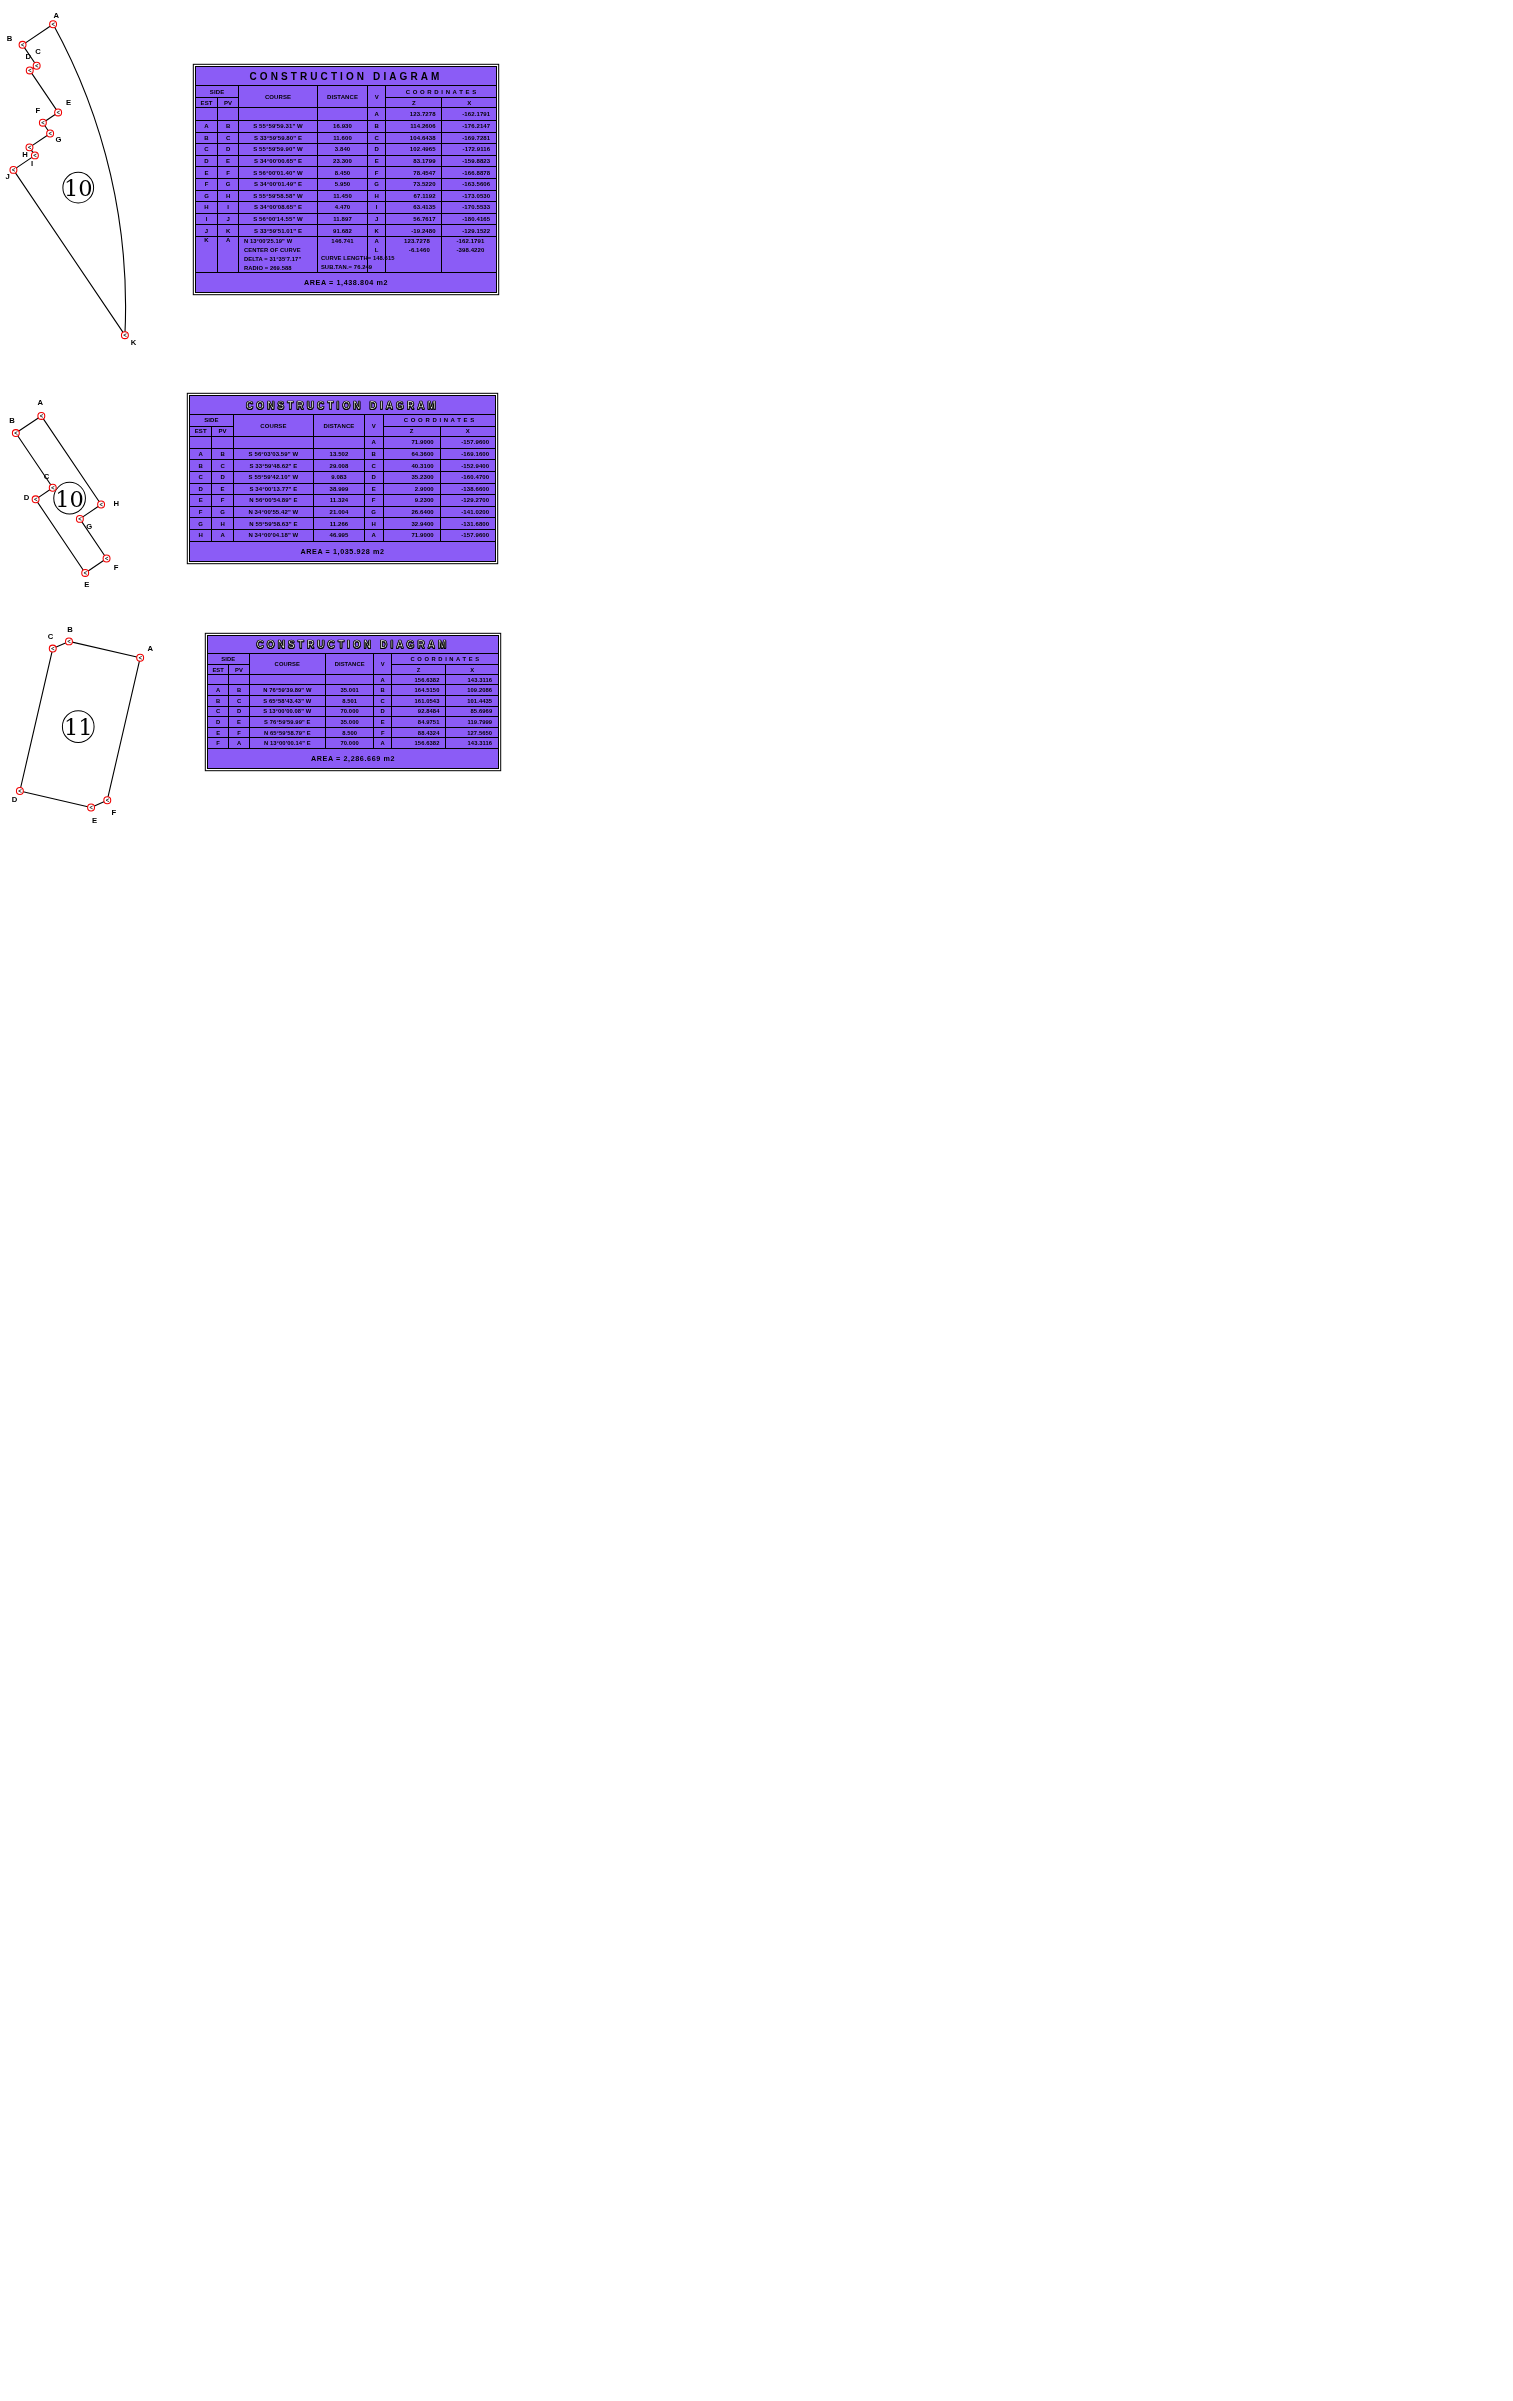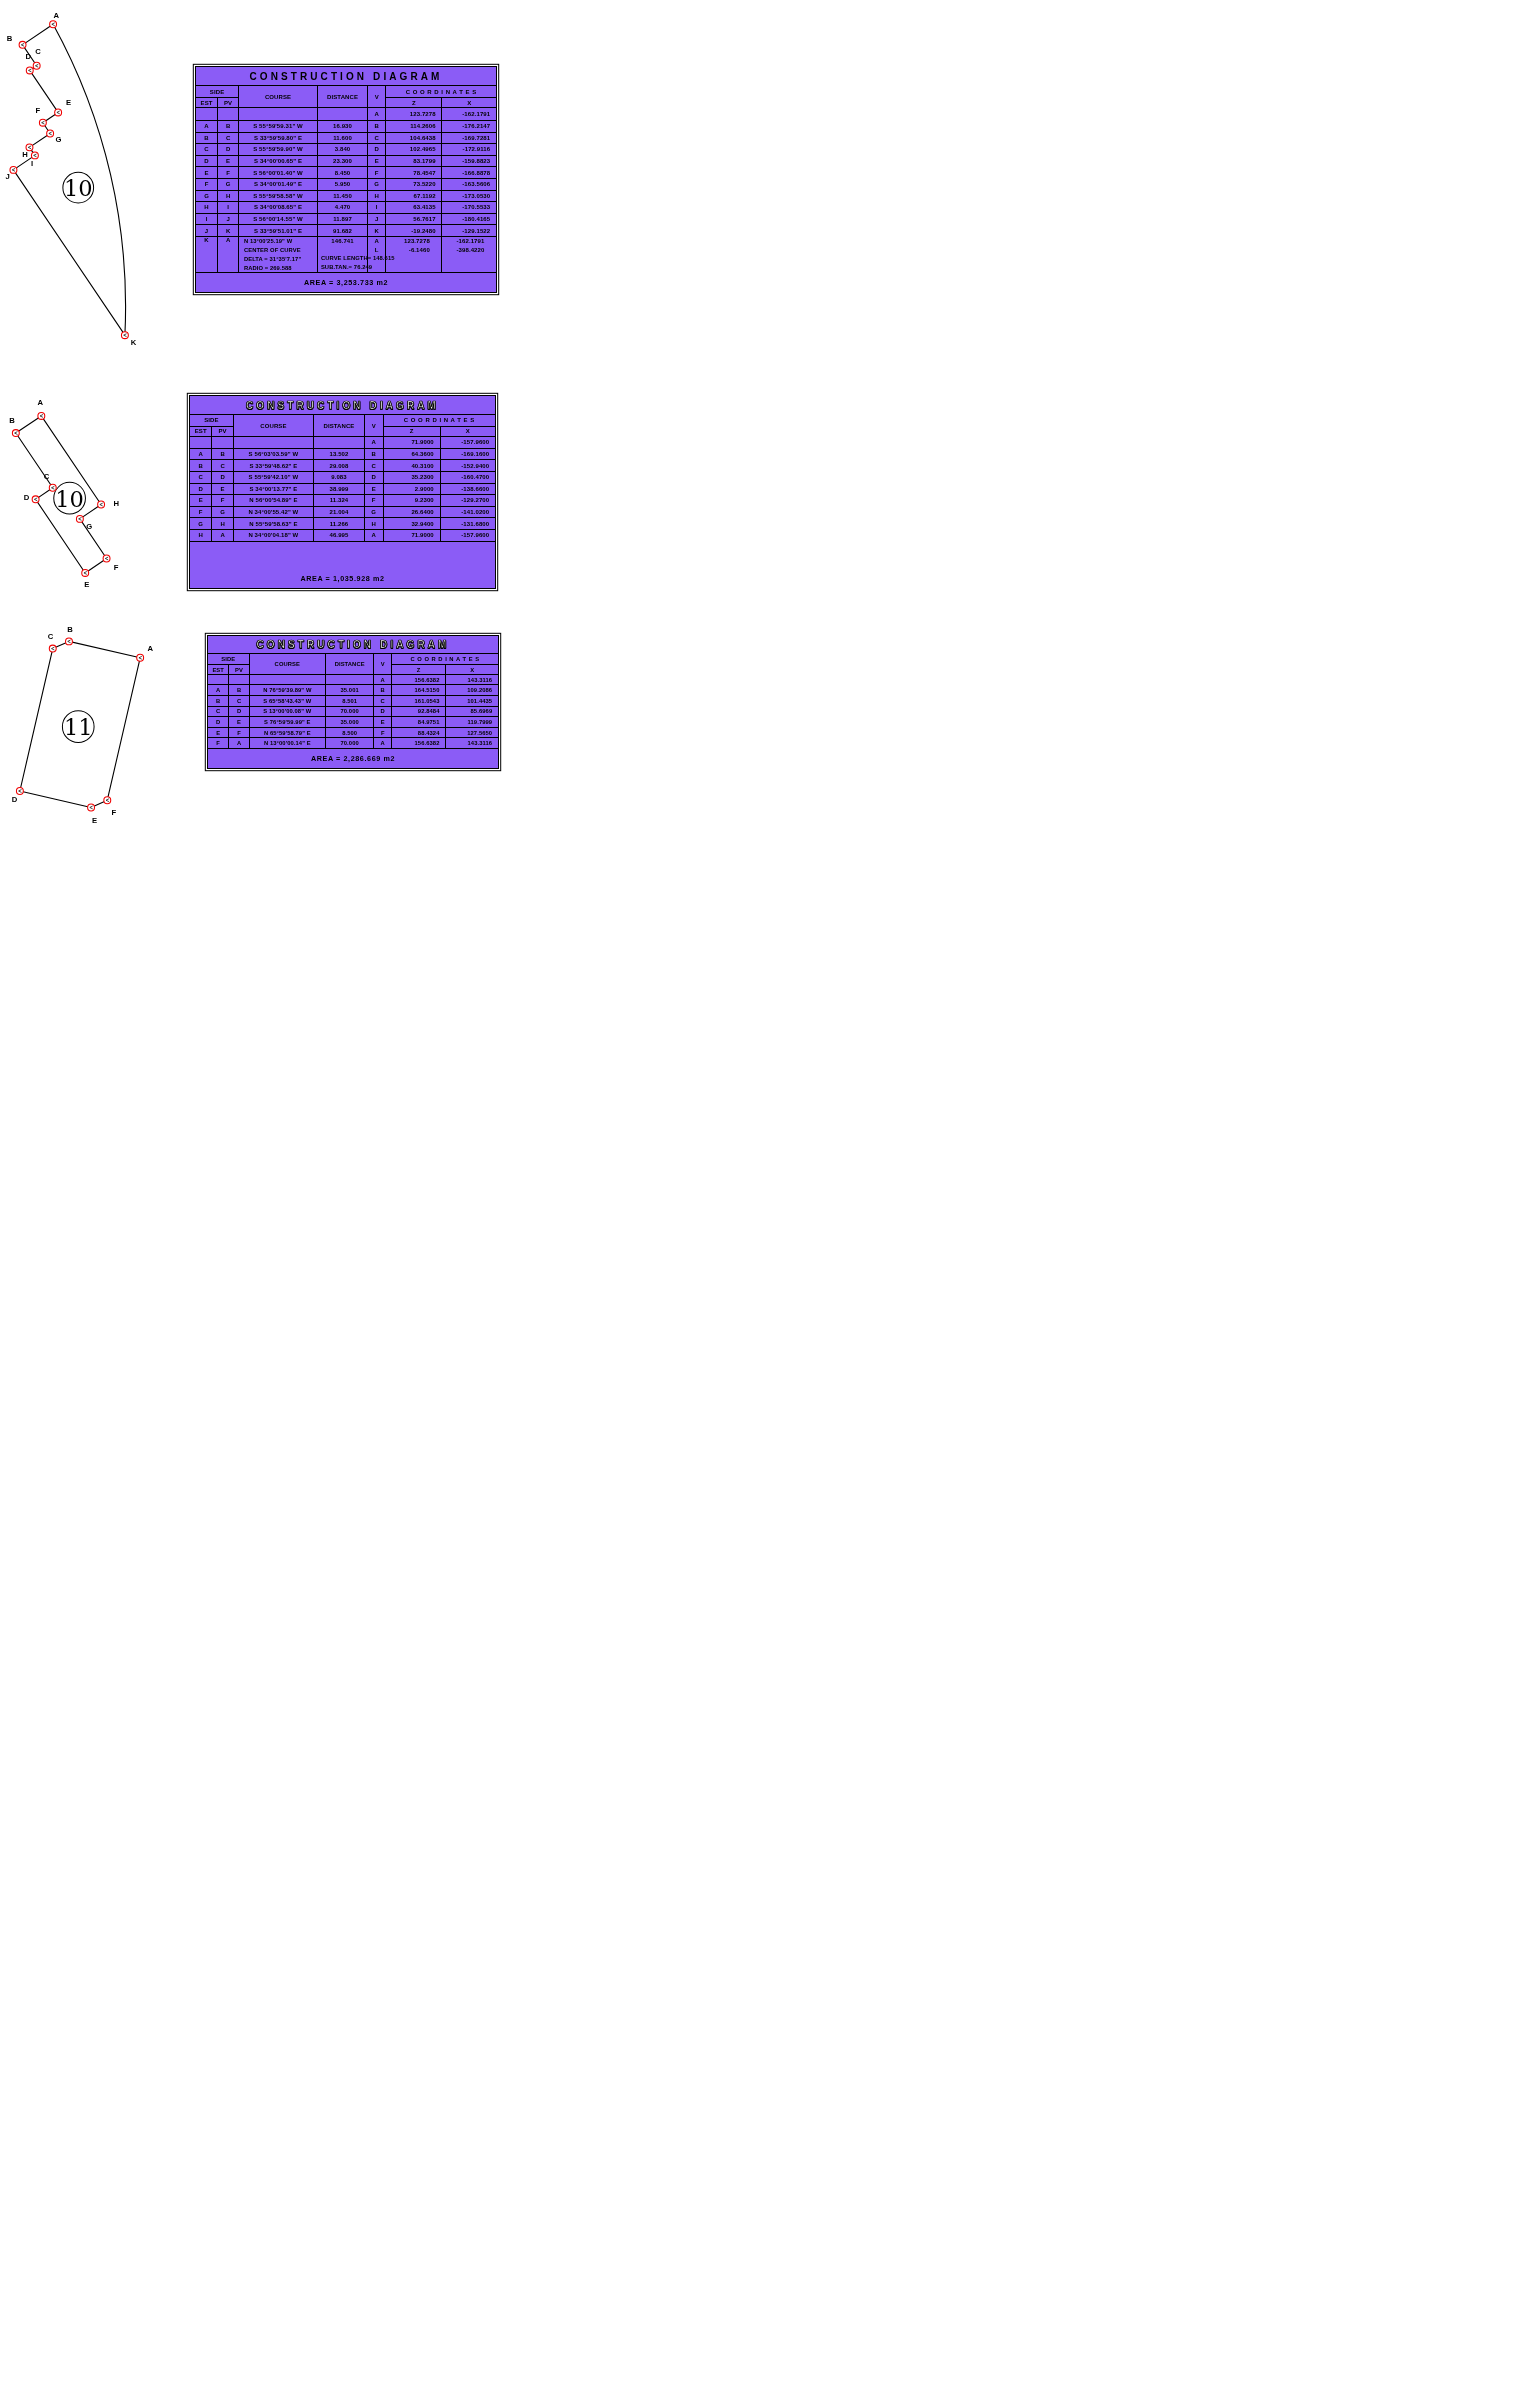--- a/index.html
+++ b/index.html
@@ -43,21 +43,21 @@
   tr.closing .line{line-height:8.2px;padding-top:0.5px;white-space:nowrap;}
   tr.closing td.course-tall .line{text-align:left;padding-left:4.8px;font-size:5.8px;}
   tr.closing td.dist-tall .mid{text-align:center;}
   tr.closing td.dist-tall .ovf{position:relative;z-index:3;text-align:left;padding-left:2.9px;
         font-size:5.8px;}
   tr.closing td.dist-tall .spacer{height:8.2px;}
   tr.closing td.num .line{text-align:right;padding-right:5.8px;}
 
   .area-row{display:flex;align-items:center;justify-content:center;font-weight:bold;
         font-size:7.2px;letter-spacing:0.6px;}
-  .t1 .area-row{height:19px;} .t2 .area-row{height:19.7px;margin-top:27px;} .t3 .area-row{height:19px;}
+  .t1 .area-row{height:19px;} .t2 .area-row{height:19.7px;} .t3 .area-row{height:19px;}
 </style>
 </head>
 <body>
 
 <div class="page">
 
   <svg class="plat" width="504" height="826" viewBox="0 0 1050 1719">
       <path d="M 110.6 49.6 L 47 92.5 L 76.4 136.1 L 62 145.8 L 121.1 233.3 L 89.3 254.7 L 104.4 277.1 L 61.4 306.1 L 72.7 322.8 L 28 353 L 260.2 697.3 A 1221 1221 0 0 0 110.6 49.6 Z" class="boundary"></path>
       <circle cx="163" cy="390" r="32" class="num-circle"></circle>
       <text x="163" y="391" class="parcel-number">10</text>
@@ -294,21 +294,21 @@
               <div class="line">123.7278</div>
               <div class="line">-6.1460</div>
             </td>
             <td class="num">
               <div class="line">-162.1791</div>
               <div class="line">-398.4220</div>
             </td>
           </tr>
         </tbody>
     </table>
-    <div class="area-row">AREA = 3,253.733 m2</div>
+    <div class="area-row">AREA = 1,438.804 m2</div>
   </div>
 
   <div class="card t2">
     <div class="tbl-title outline-text">CONSTRUCTION DIAGRAM</div>
     <table>
       <colgroup>
           <col style="width:7.2%">
           <col style="width:7%">
           <col style="width:26.3%">
         <col style="width:16.7%">

